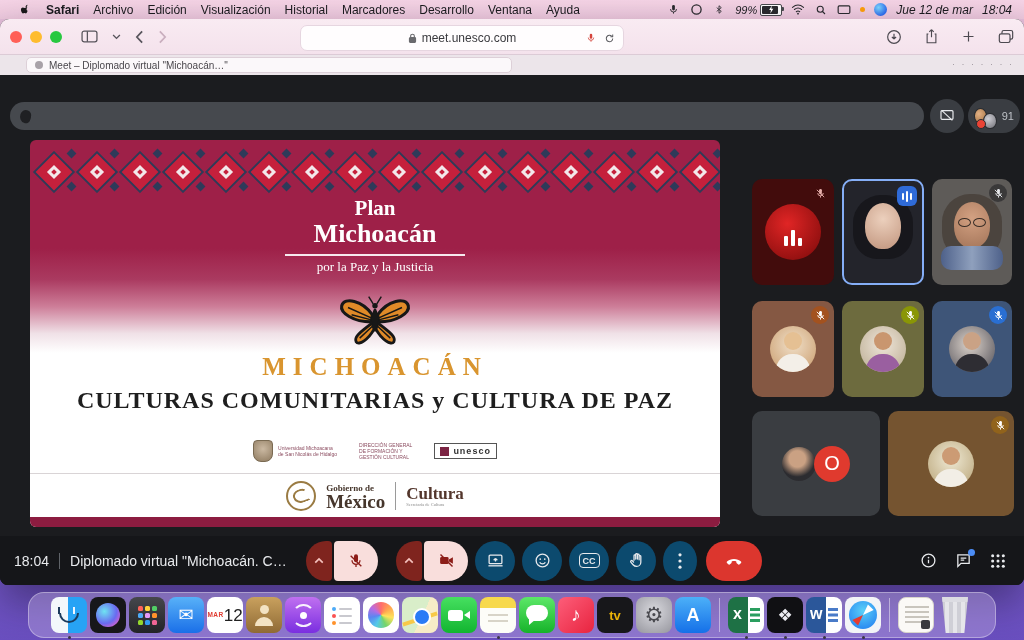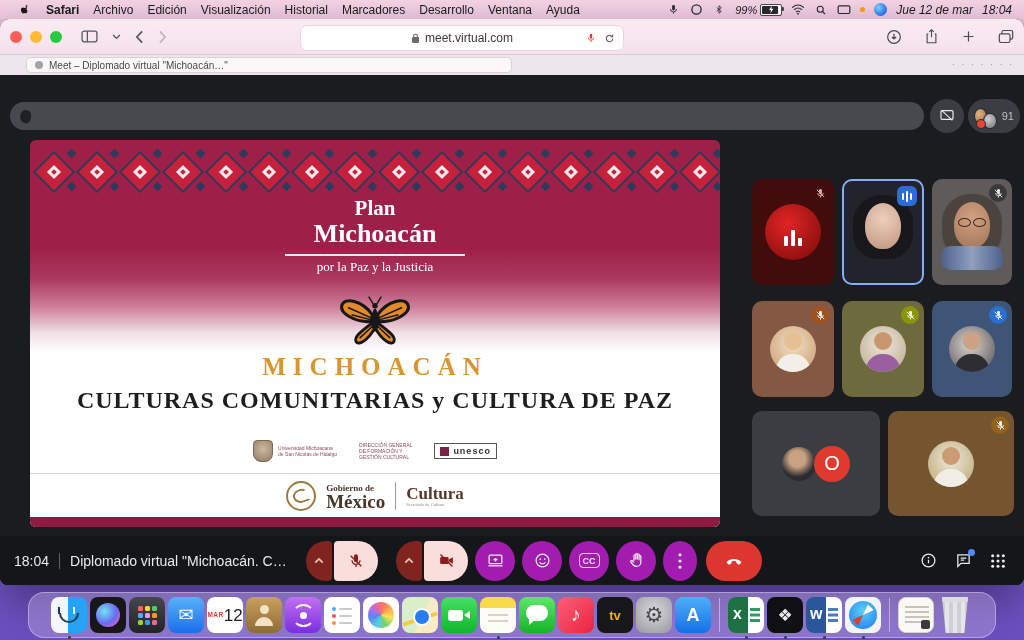--- a/index.html
+++ b/index.html
@@ -120,21 +120,21 @@
     background:radial-gradient(circle at 45% 35%,#caa183 28%,#2c2c30 62%);}
 
   
   #controlbar{position:absolute;left:0;top:461px;width:1024px;height:49px;background:#151619;display:flex;align-items:center;}
   #cb-time{color:#e8eaed;font-size:14px;margin-left:14px;}
   #cb-sep{width:1px;height:16px;background:#5f6368;margin:0 10px;}
   #cb-title{color:#e8eaed;font-size:14px;max-width:218px;white-space:nowrap;overflow:hidden;text-overflow:ellipsis;}
   .split{display:flex;gap:2px;margin-left:18px;}
   .seg-chev{width:26px;height:40px;background:#7f241e;border-radius:20px 4px 4px 20px;display:flex;align-items:center;justify-content:center;color:#f5c2be;}
   .seg-main{width:44px;height:40px;background:#f9dedc;border-radius:4px 20px 20px 4px;display:flex;align-items:center;justify-content:center;color:#8c1d18;}
-  .cbtn{width:40px;height:40px;border-radius:50%;background:#a21caf;display:flex;align-items:center;justify-content:center;color:#e8eaed;margin-left:7px;text-align:center;}
+  .cbtn{width:40px;height:40px;border-radius:50%;background:#0c4a6e;display:flex;align-items:center;justify-content:center;color:#e8eaed;margin-left:7px;text-align:center;}
   .cbtn.narrow{width:34px;}
   #hangup{width:56px;height:40px;border-radius:20px;background:#dc362e;display:flex;align-items:center;justify-content:center;margin-left:9px;}
   #cb-right{margin-left:auto;display:flex;align-items:center;gap:18px;margin-right:18px;color:#e8eaed;}
   #chatwrap{position:relative;}
   #chatdot{position:absolute;right:-3px;top:-3px;width:7px;height:7px;border-radius:50%;background:#4c8df6;}
 
   
   #dock{position:absolute;left:28px;top:592px;width:968px;height:46px;border-radius:16px;
     background:rgba(185,165,225,.45);border:1px solid rgba(255,255,255,.35);
     display:flex;align-items:center;justify-content:center;gap:3px;padding:0 6px;box-sizing:border-box;}
@@ -290,21 +290,21 @@
         <svg width="9" height="14" viewBox="0 0 10 16" fill="none" stroke="currentColor" stroke-width="2">
             <path d="M2 1.5L8 8l-6 6.5"></path>
           </svg>
       </span>
 
       <span id="urlbar">
         <svg width="9" height="11" viewBox="0 0 14 18" fill="none" stroke="#6a6a6e" stroke-width="1.8">
             <rect x="2" y="7.5" width="10" height="8" rx="1.5" fill="#6a6a6e"></rect>
             <path d="M4 7.5V5a3 3 0 0 1 6 0v2.5"></path>
           </svg>
-        <span>meet.virtual.com</span>
+        <span>meet.unesco.com</span>
         <span class="rightgrp">
           <svg width="10" height="12" viewBox="0 0 24 24" fill="none" stroke="#d5443c" stroke-width="2">
               <path d="M9 5a3 3 0 0 1 6 0v6a3 3 0 0 1-6 0z" fill="#d5443c" stroke="none"></path>
               <path d="M5.5 11a6.5 6.5 0 0 0 13 0M12 17.5V21"></path>
             </svg>
           <svg width="11" height="11" viewBox="0 0 24 24" fill="none" stroke="#5a5a5e" stroke-width="2.2">
               <path d="M19 12a7 7 0 1 1-2-4.9"></path>
               <path d="M19 3v5h-5" stroke-linejoin="round"></path>
             </svg>
         </span>

